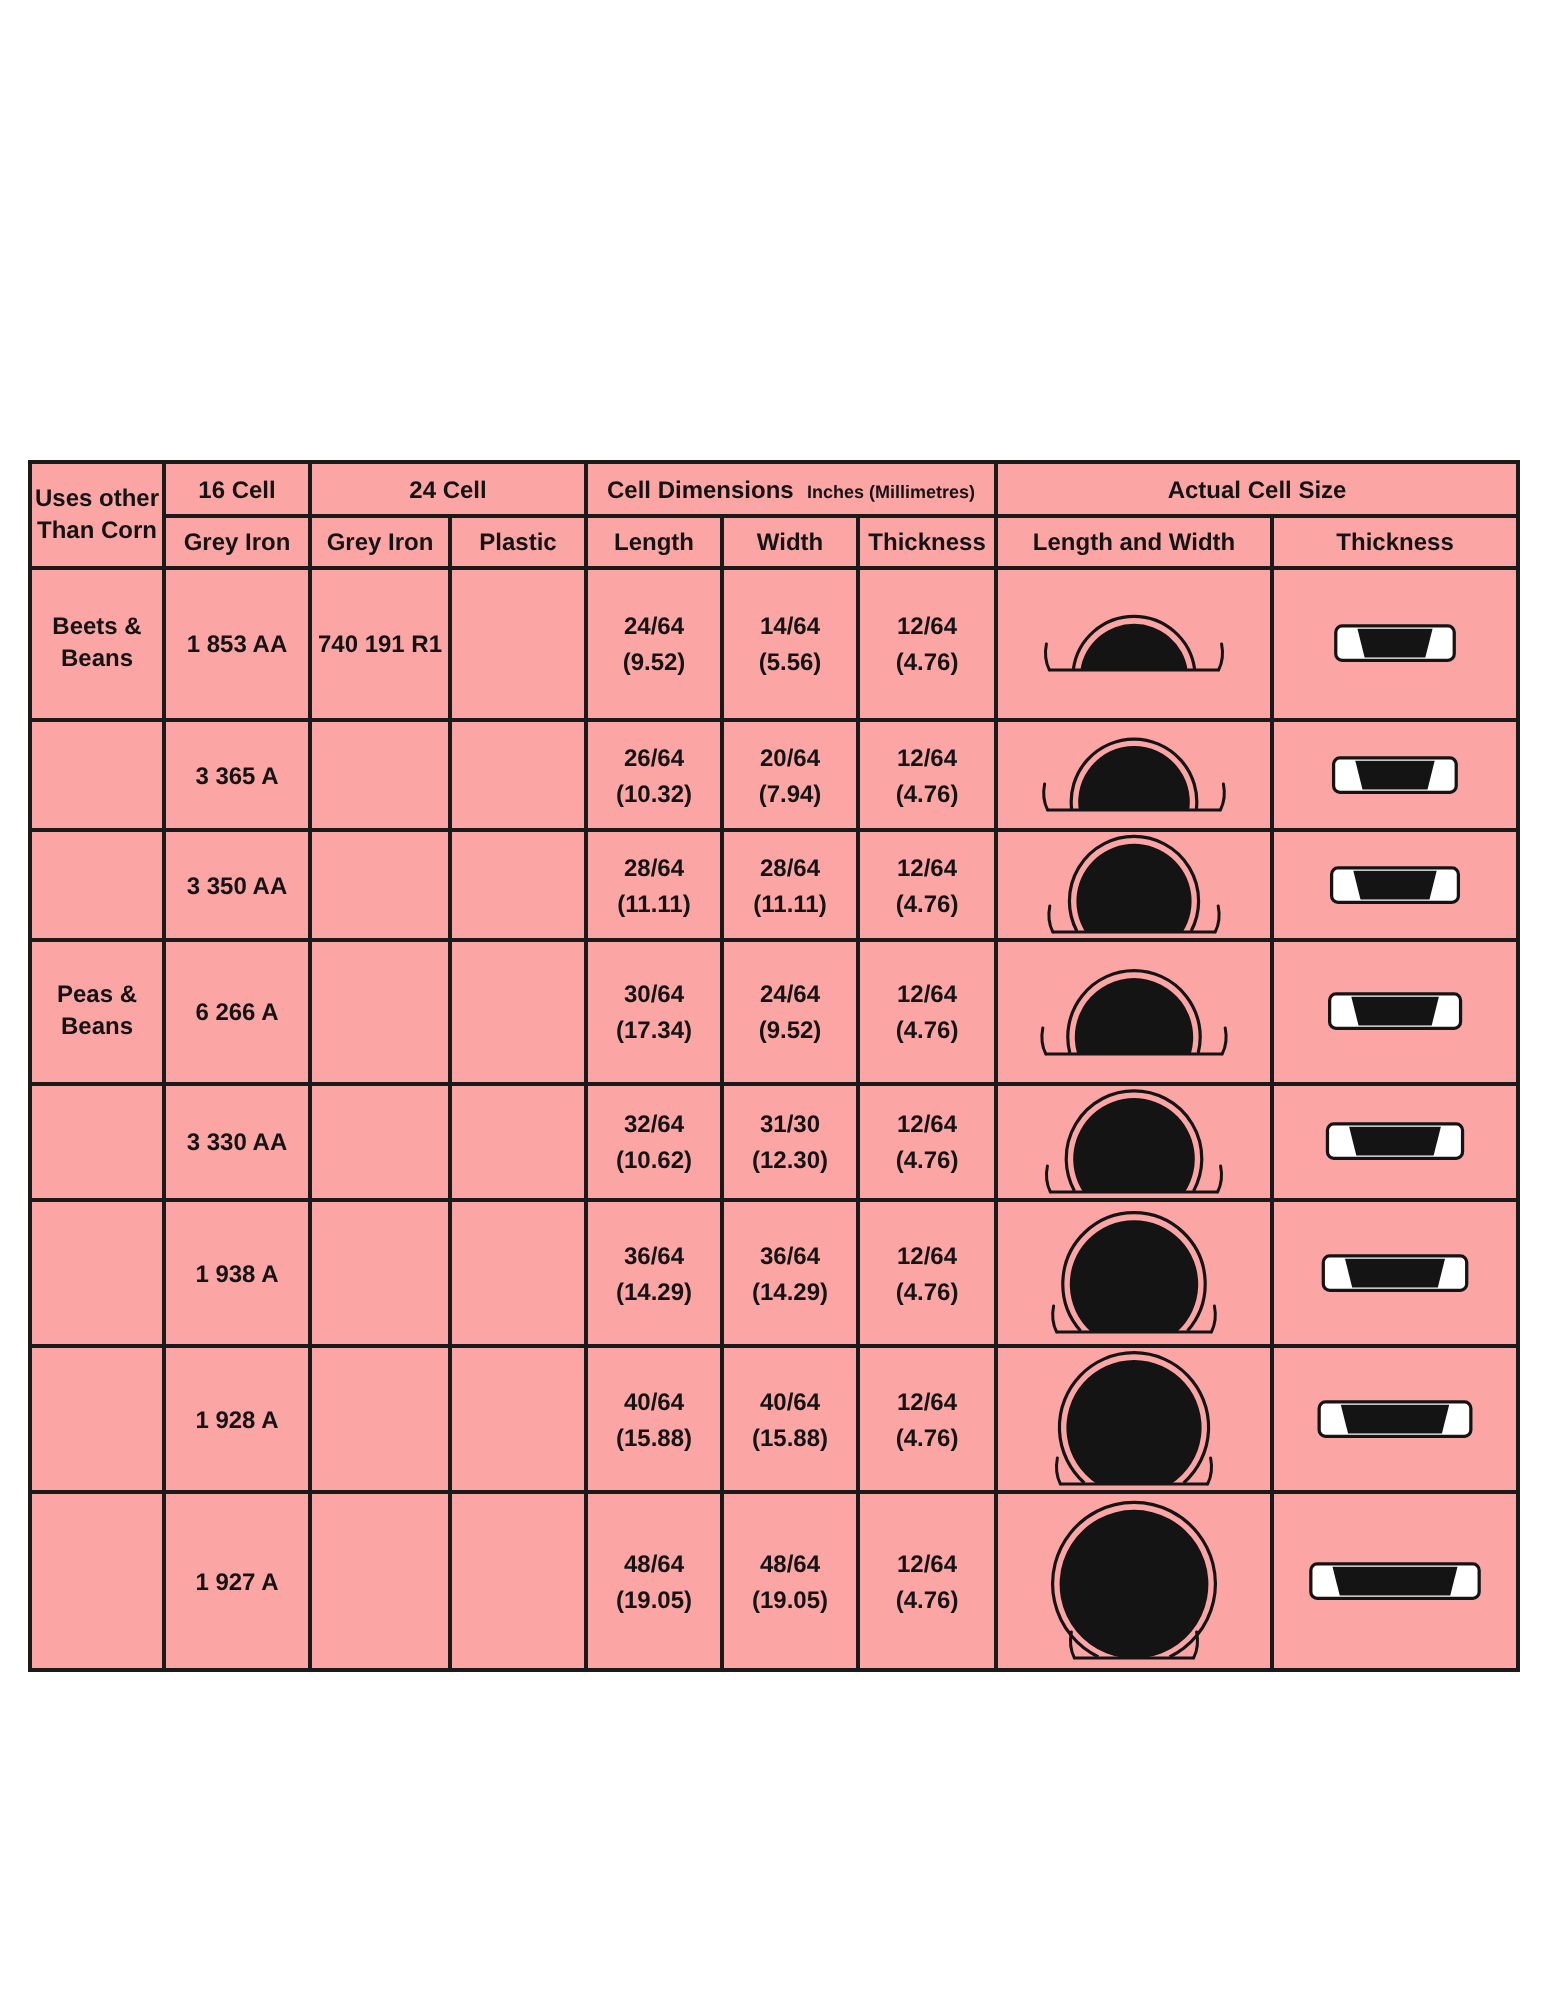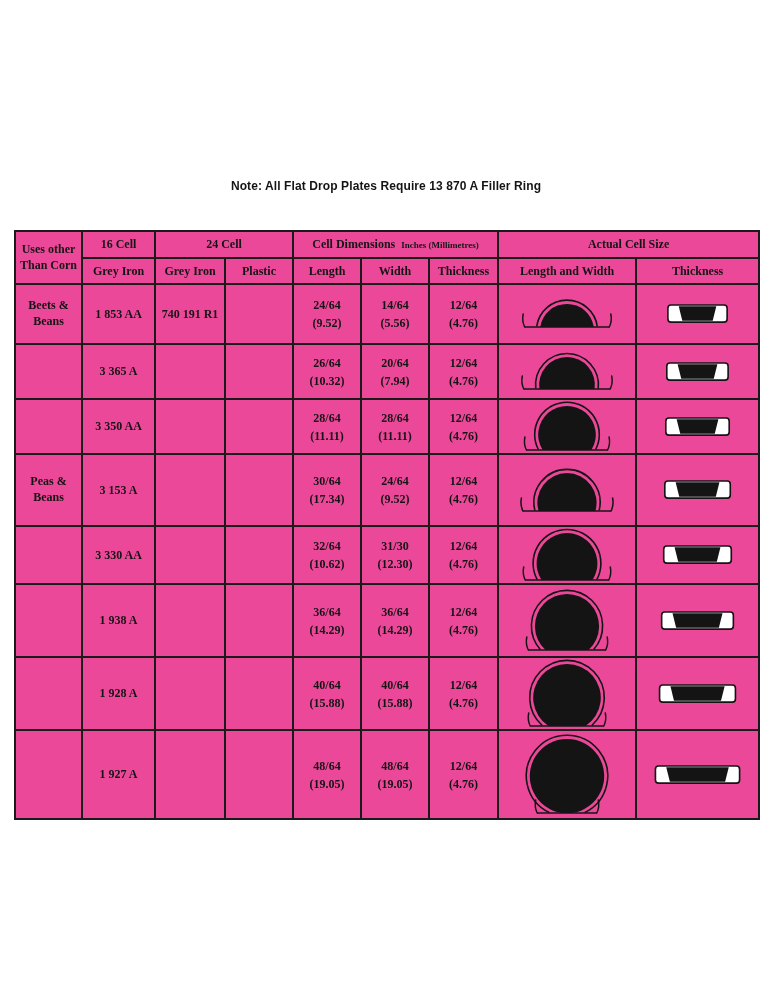--- a/index.html
+++ b/index.html
@@ -10,21 +10,21 @@
     color:#141414;
   }
   .page { position:relative; width:772px; height:1000px; background:#ffffff; overflow:hidden; }
 
   .titleblock { position:absolute; top:177px; left:0; width:100%; text-align:center; }
   .title { font-size:16px; font-weight:700; letter-spacing:.6px; }
   .note  { font-size:12px; font-weight:700; margin-top:2px; letter-spacing:.1px; }
 
   table.plates {
     position:absolute; left:14px; top:230px; width:744px;
-    border-collapse:collapse; table-layout:fixed; background:#ec4899;font-family:Liberation Serif, serif;
+    border-collapse:collapse; table-layout:fixed; background:#fca5a5;
   }
   .plates td {
     border:2px solid #1a1a1a;
     font-size:12px; font-weight:700;
     text-align:center; vertical-align:middle;
     padding:0; overflow:hidden;
   }
   .uses-h, .uses-c { text-align:left; padding-left:4px; white-space:pre-line; line-height:1.3; }
   .uses-c { text-align:center; padding-left:0; }
   .hdr-dims { text-align:left; padding-left:7px; }
@@ -33,21 +33,20 @@
   .figcell { vertical-align:middle; }
   .fig { display:flex; justify-content:center; align-items:center; width:100%; }
   .fig svg { display:block; }
 </style>
 </head>
 <body>
 
 <div class="page">
 
   <div class="titleblock">
-    <div class="note">Note: All Flat Drop Plates Require 13 870 A Filler Ring</div>
   </div>
 
   <table class="plates">
     <colgroup>
       <col style="width:67px">
         <col style="width:73px">
         <col style="width:70px">
         <col style="width:68px">
       <col style="width:68px">
         <col style="width:68px">
@@ -69,21 +68,21 @@
       <td>Grey Iron</td>
       <td>Grey Iron</td>
       <td>Plastic</td>
       <td>Length</td>
       <td>Width</td>
       <td>Thickness</td>
       <td>Length and Width</td>
       <td>Thickness</td>
     </tr>
 
-    <tr style="height:60px">
+    <tr style="height:76px">
       <td class="uses-c">Beets &amp;
 Beans</td>
       <td>1 853 AA</td>
       <td>740 191 R1</td>
       <td></td>
       <td class="dim"><span>24/64</span><br><span>(9.52)</span></td>
       <td class="dim"><span>14/64</span><br><span>(5.56)</span></td>
       <td class="dim"><span>12/64</span><br><span>(4.76)</span></td>
       <td class="figcell">
             <div class="fig">
@@ -160,21 +159,21 @@
                 <rect x="31.9" y="4" width="70.2" height="19" rx="3.5" fill="#fff" stroke="#141414" stroke-width="1.8"></rect>
                 <polygon points="43.9,5.5 90.1,5.5 86.1,21.5 47.9,21.5" fill="#141414"></polygon>
               </svg>
             </div>
           </td>
     </tr>
 
     <tr style="height:72px">
       <td class="uses-c">Peas &amp;
 Beans</td>
-      <td>3 153 A</td>
+      <td>6 266 A</td>
       <td></td>
       <td></td>
       <td class="dim"><span>30/64</span><br><span>(17.34)</span></td>
       <td class="dim"><span>24/64</span><br><span>(9.52)</span></td>
       <td class="dim"><span>12/64</span><br><span>(4.76)</span></td>
       <td class="figcell">
             <div class="fig">
               <svg width="134" height="47" viewBox="0 0 134 47">
                 <path d="M22.9 44.0 L111.1 44.0" stroke="#141414" stroke-width="1.5" fill="none"></path>
                 <path d="M22.9 44.0 c-1.5 -3 -2.5 -8 -1.5 -13" stroke="#141414" stroke-width="1.5" fill="none" stroke-linecap="round"></path>

